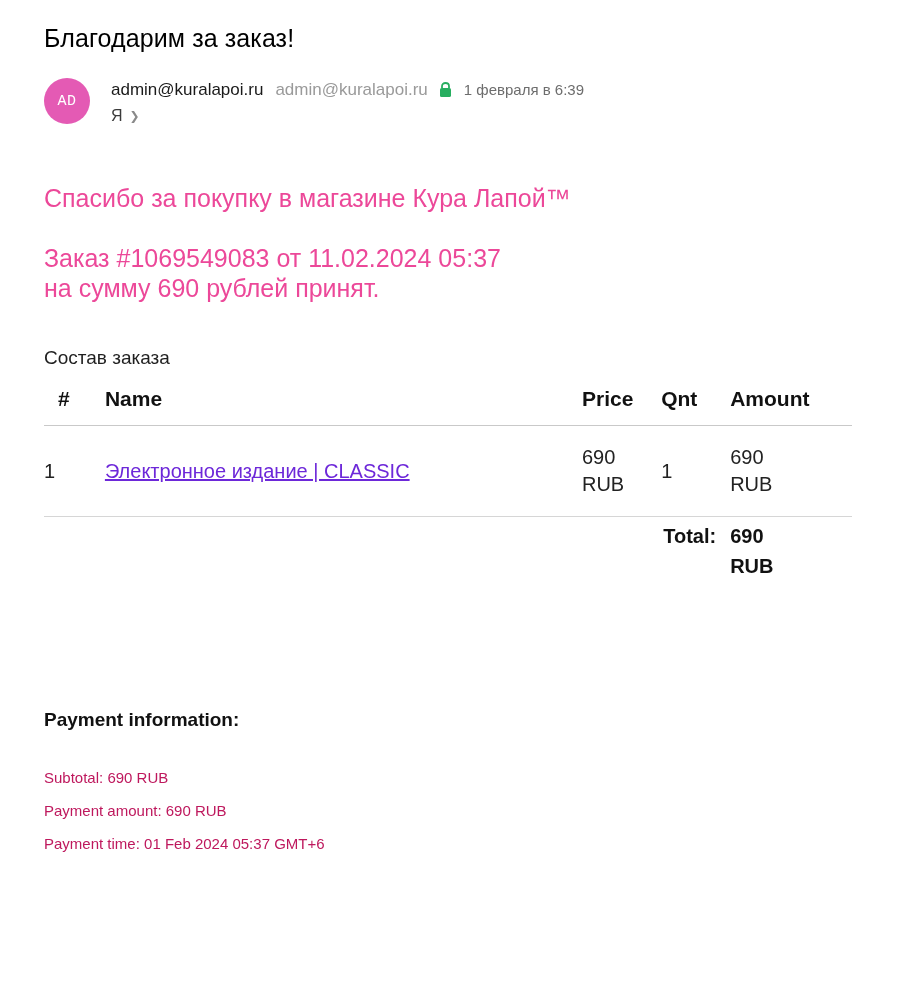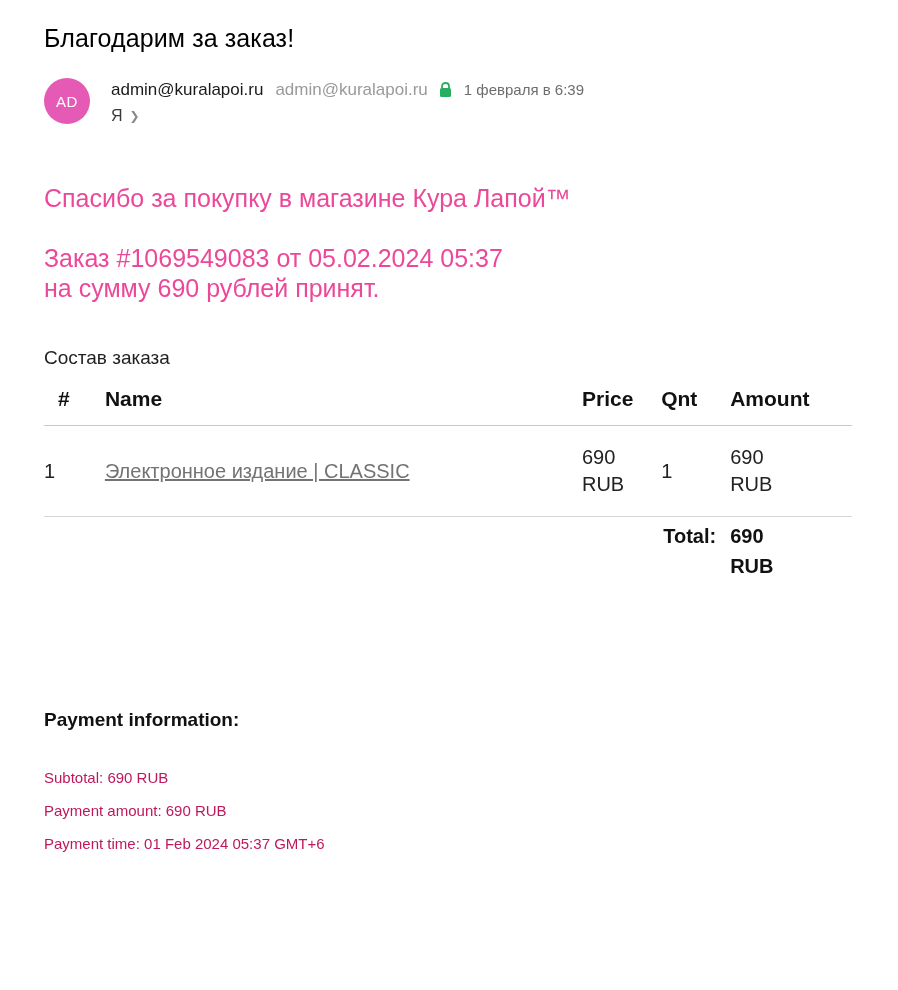--- a/index.html
+++ b/index.html
@@ -44,20 +44,21 @@
     border-radius: 50%;
     background: #e45ab4;
     color: #ffffff;
     font-size: 15px;
     letter-spacing: 0.5px;
     display: flex;
     align-items: center;
     justify-content: center;
     flex: 0 0 auto;
     margin-top: 2px;
+    font-family: Liberation Mono, monospace;
   }
   .sender-text {
     margin-left: 21px;
     padding-top: 3px;
   }
   .sender-line1 {
     display: flex;
     align-items: center;
     flex-wrap: nowrap;
     line-height: 22px;
@@ -142,21 +143,21 @@
     vertical-align: middle;
     border-bottom: 1px solid #d6d6d6;
     color: #222222;
     font-size: 20px;
     line-height: 27px;
   }
   td.c-num { padding-left: 14px; }
   td.c-price, td.c-amt { width: 78px; }
   td.c-qnt { }
   .prodlink {
-    color: #737373;
+    color: #6d28d9;
     text-decoration: underline;
     font-size: 20px;
     text-align: center;
   }
   .wrapcell { display: block; max-width: 62px; }
 
   table.order tfoot td {
     padding: 4px 0 0 0;
     border: none;
     font-size: 20px;
@@ -213,21 +214,21 @@
       <div class="sender-line2">
         <span class="recipient">Я</span>
         <span class="chev">❯</span>
       </div>
     </div>
   </div>
 
   <div class="body-block">
     <p>Спасибо за покупку в магазине Кура Лапой™</p>
     <div class="gap"></div>
-    <p>Заказ #1069549083 от 05.02.2024 05:37</p>
+    <p>Заказ #1069549083 от 11.02.2024 05:37</p>
     <p>на сумму 690 рублей принят.</p>
   </div>
 
   <div class="table-caption">Состав заказа</div>
 
   <table class="order">
     <thead>
       <tr>
         <th class="col-num">#</th>
         <th class="col-name">Name</th>

